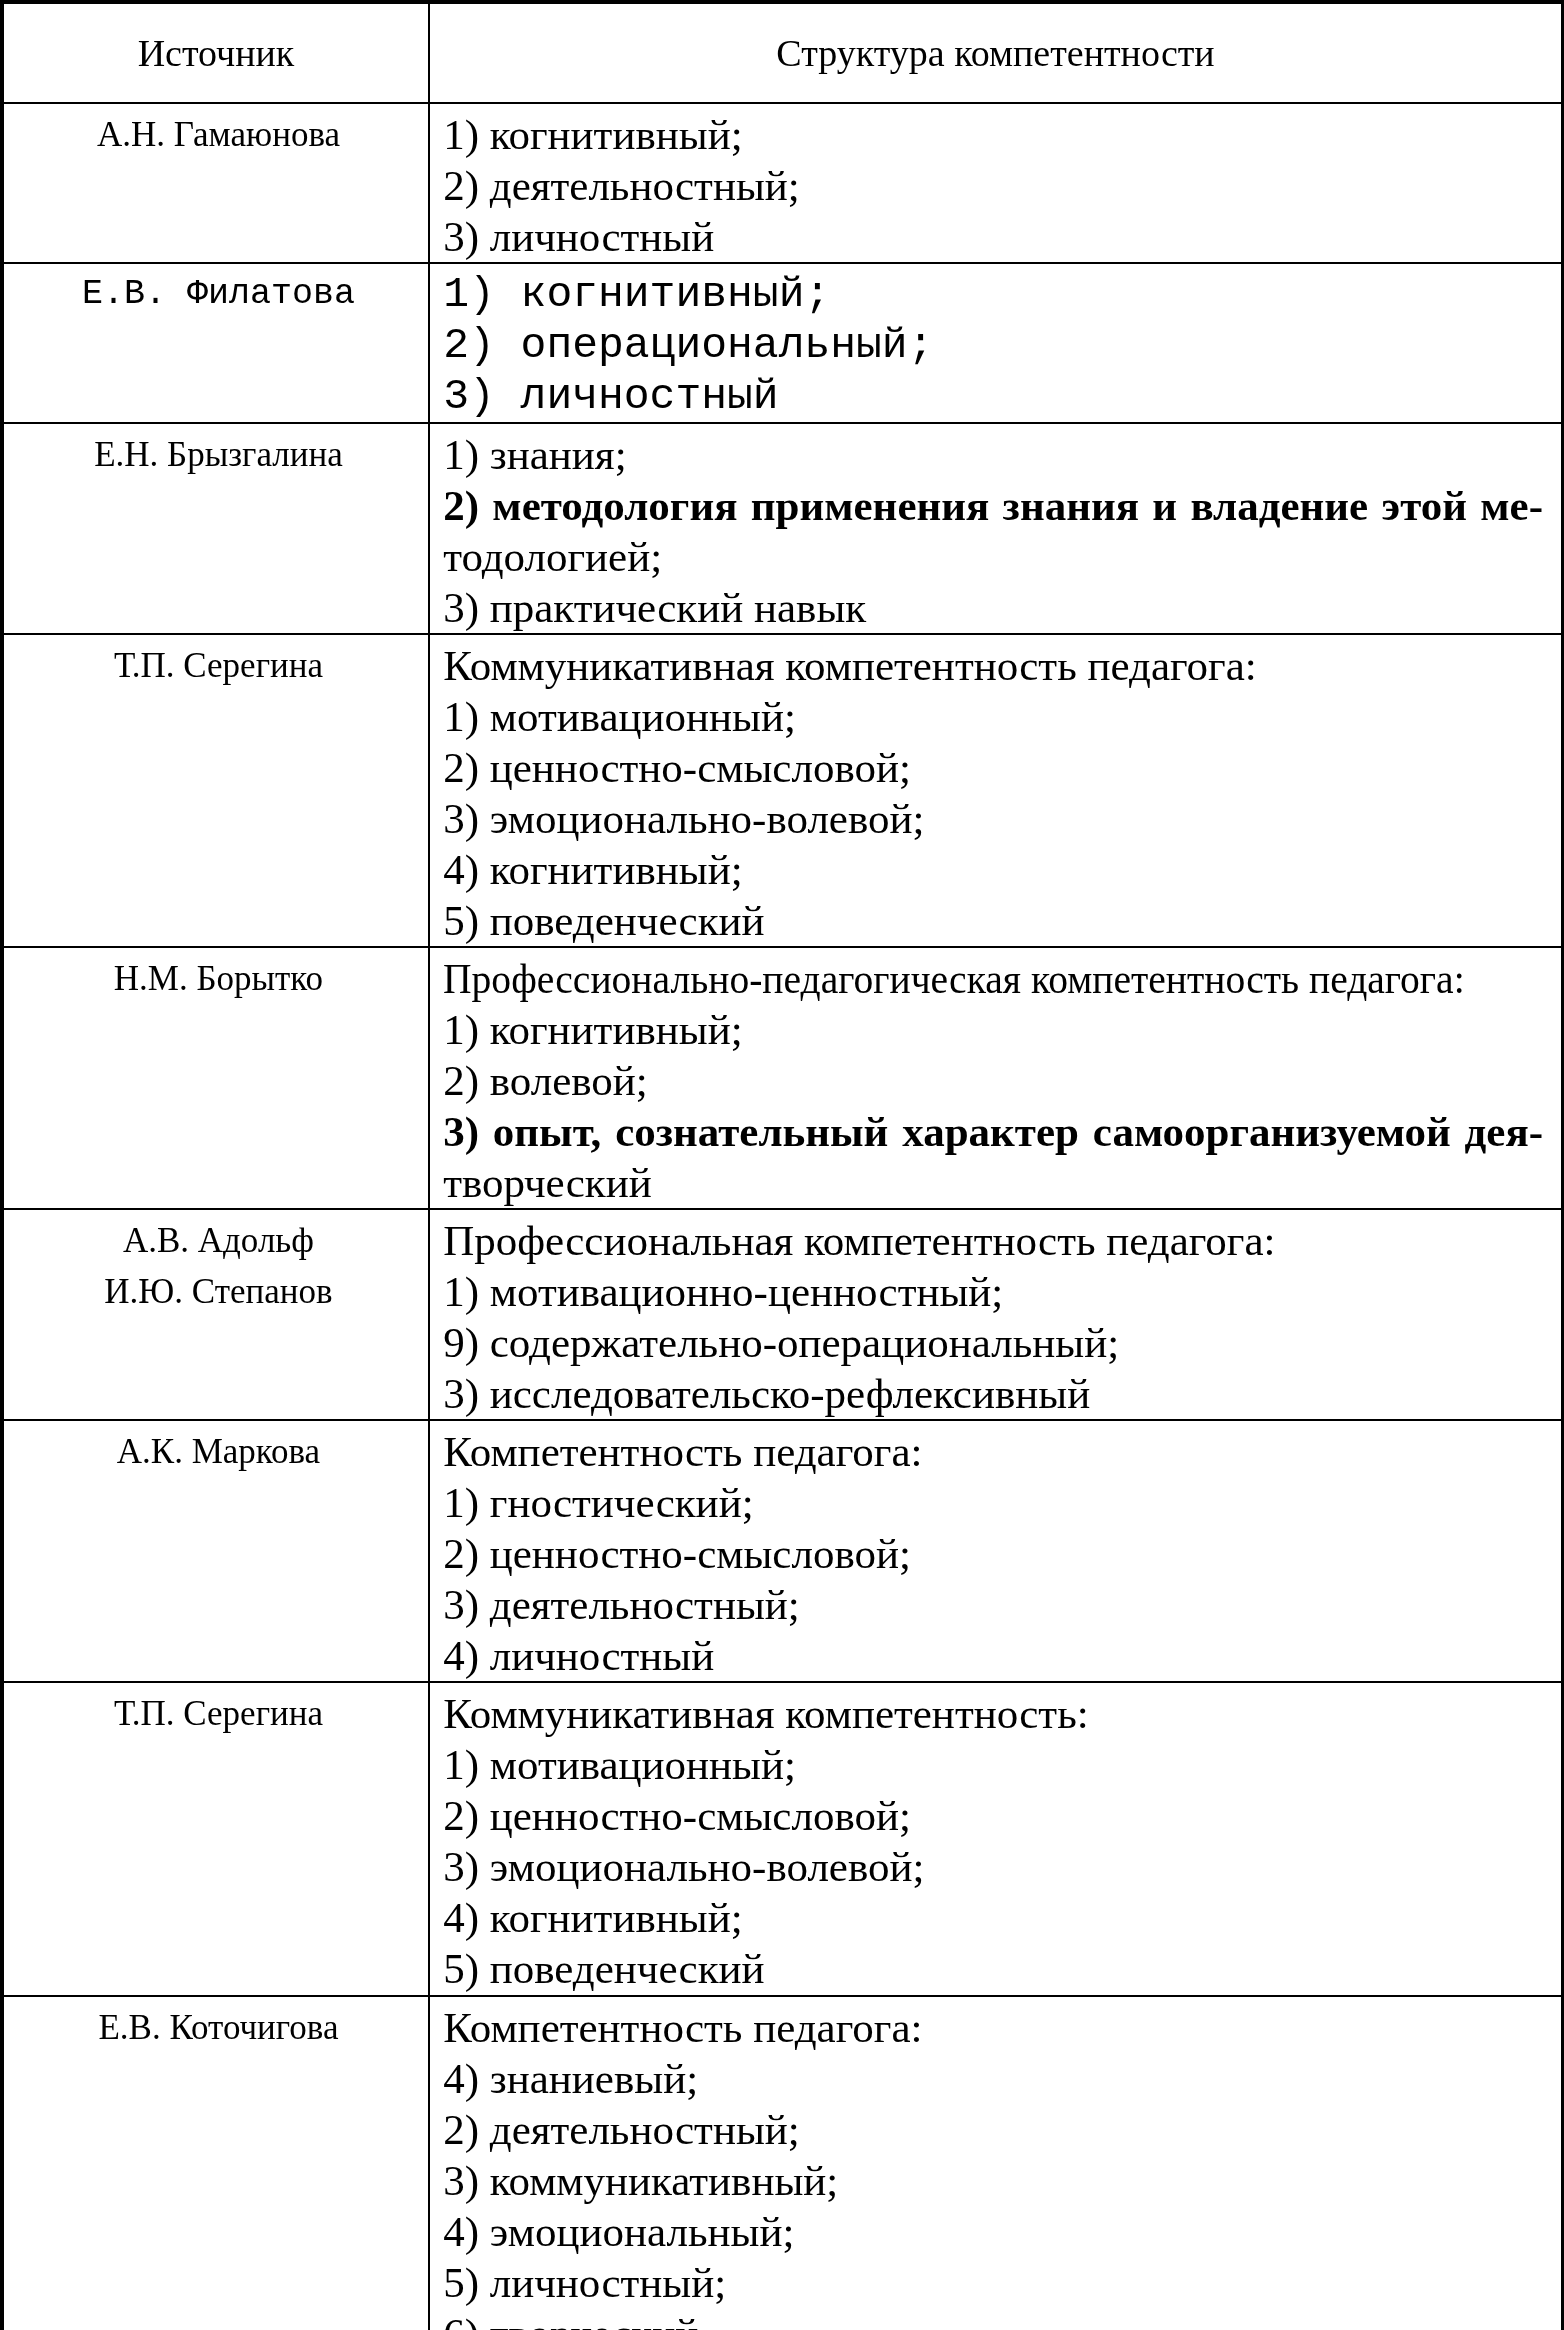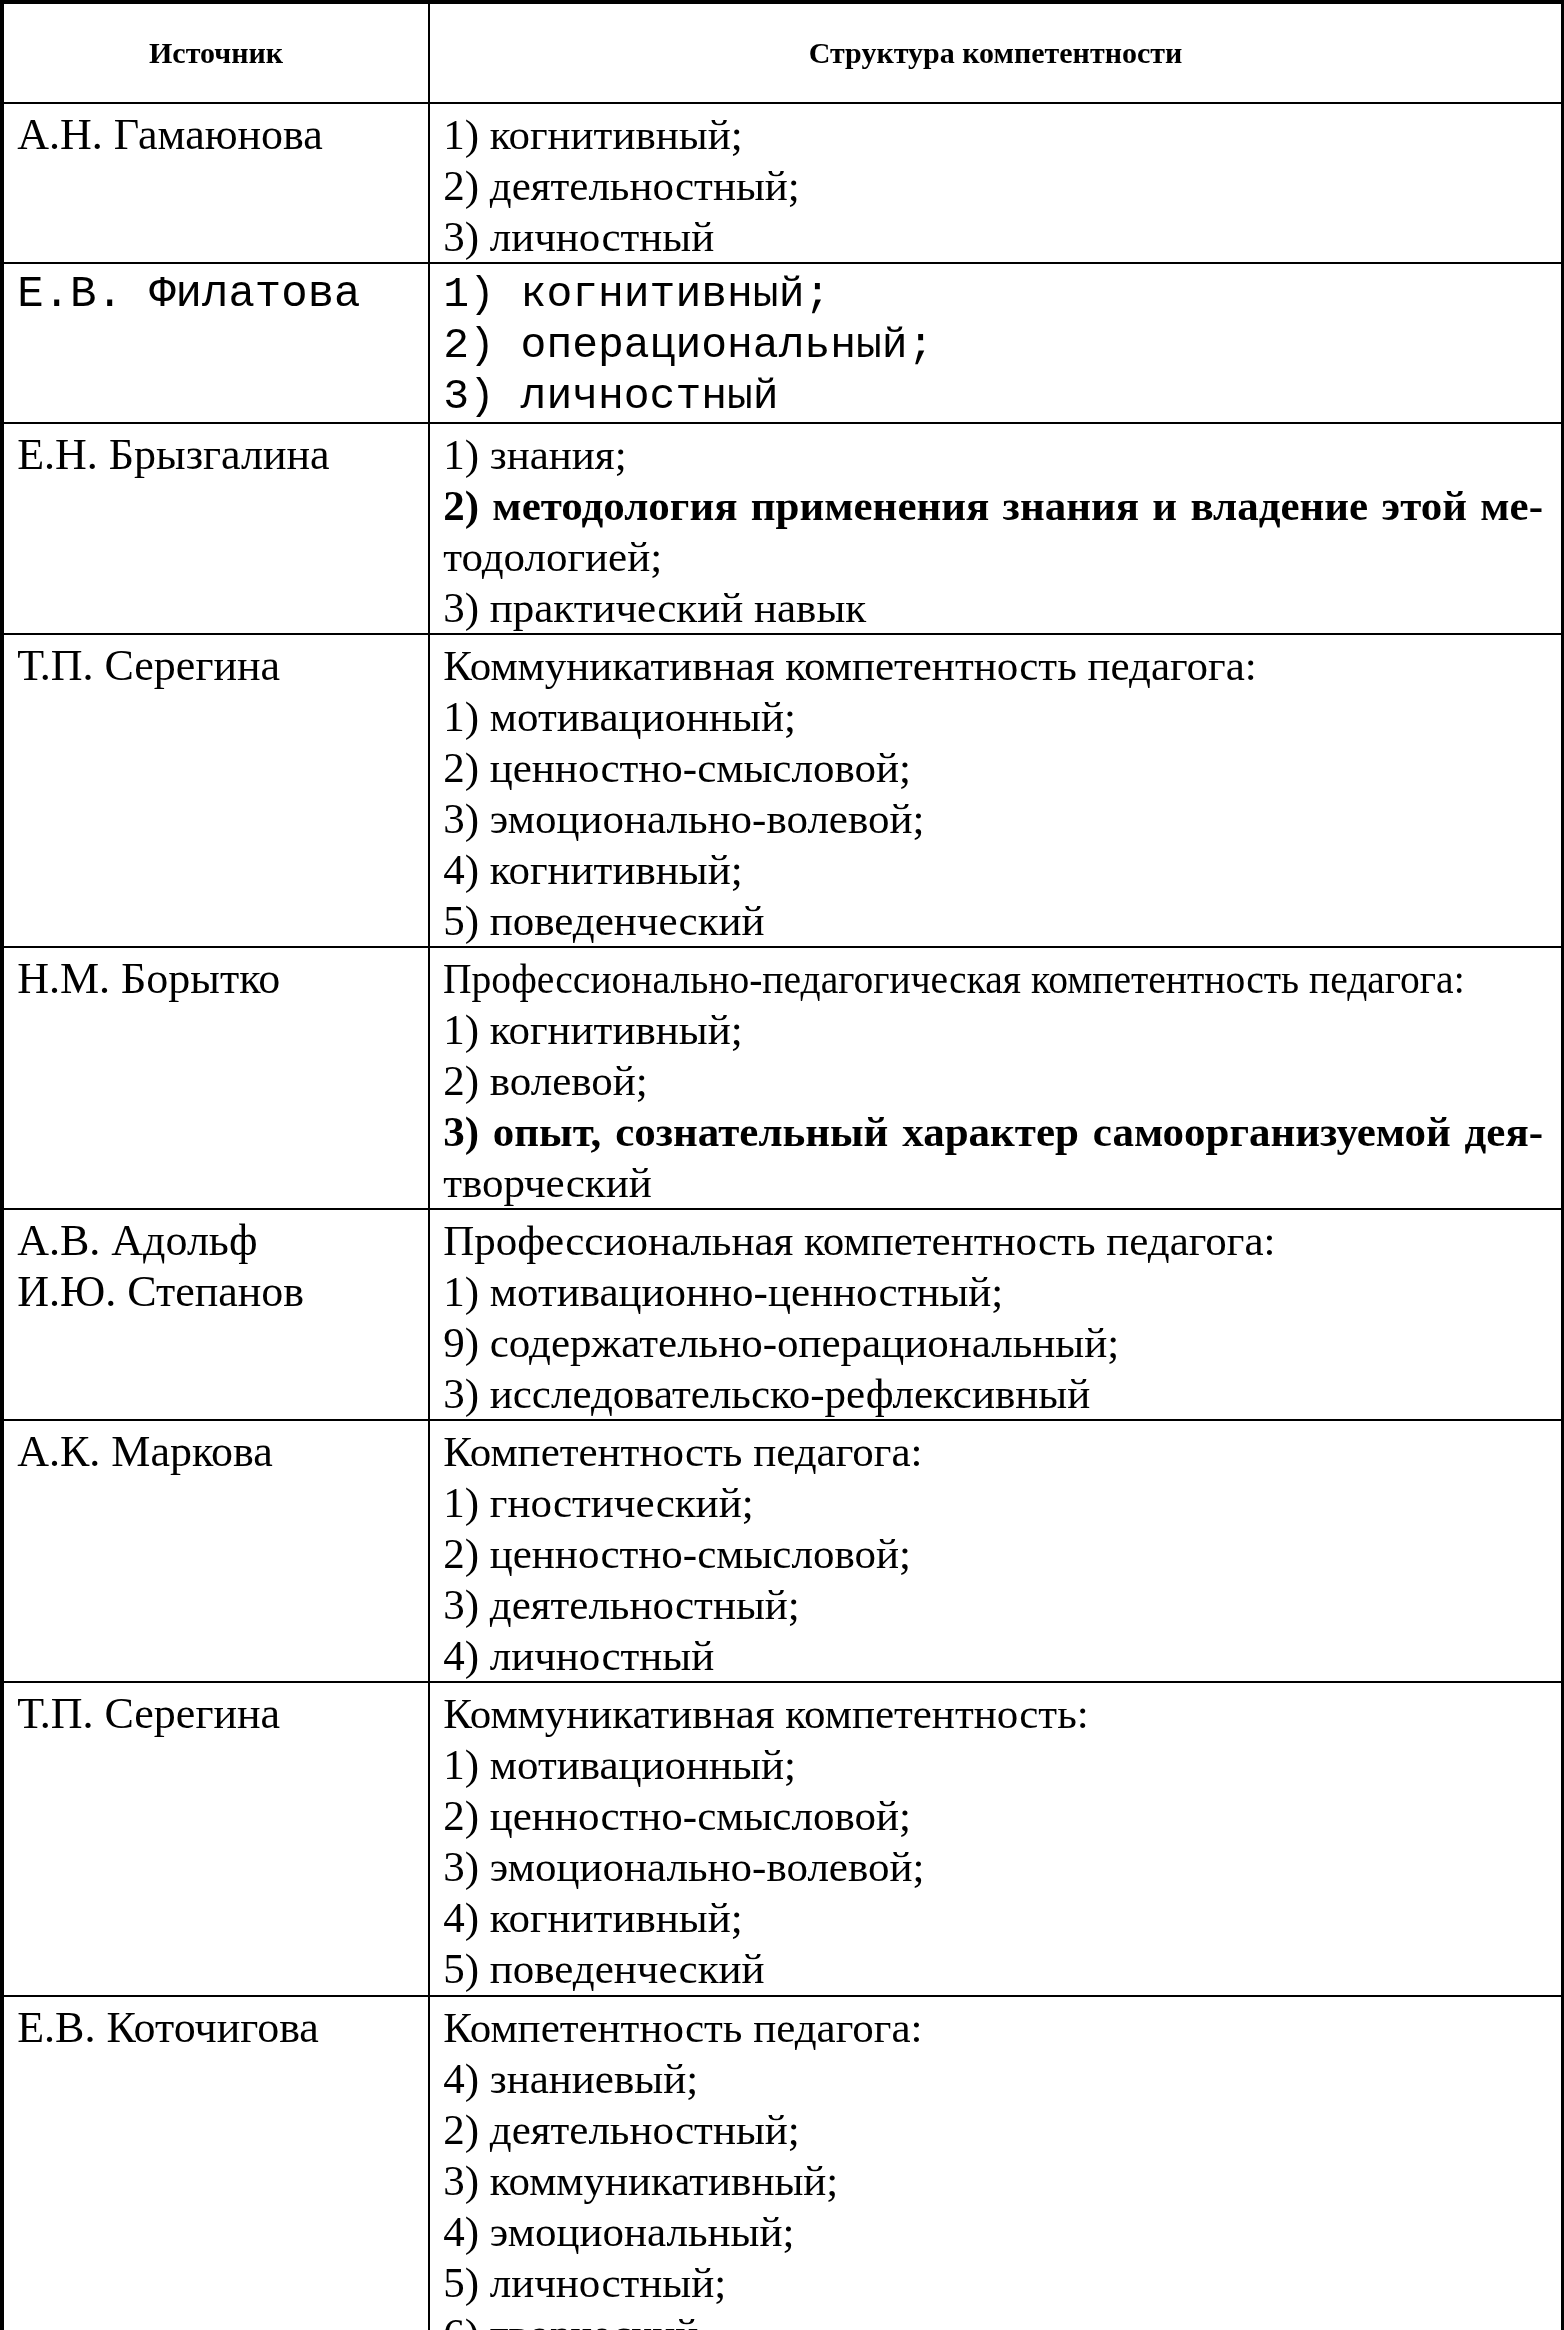--- a/index.html
+++ b/index.html
@@ -23,32 +23,33 @@
     background: #ffffff;
   }
   table.comp-table col.c1 { width: 427px; }
   table.comp-table th,
   table.comp-table td {
     border: 2.5px solid #000000;
     margin: 0;
   }
   table.comp-table { border: 4.1px solid #000000; }
   th.hdr {
-    font-size: 30px;
-    font-weight: bold;
+    font-size: 38px;
+    font-weight: normal;
     text-align: center;
     vertical-align: middle;
     line-height: 50px;
     padding: 3.3px 5px;
   }
   td.src {
     vertical-align: top;
     padding: 5px 8.3px 0 13.2px;
-    font-size: 44px;
+    font-size: 35px;
     line-height: 51px;
+    text-align: center;
   }
   td.str {
     vertical-align: top;
     padding: 5px 18px 0 13.2px;
     font-size: 43px;
     line-height: 51px;
   }
   .line {
     white-space: nowrap;
   }

